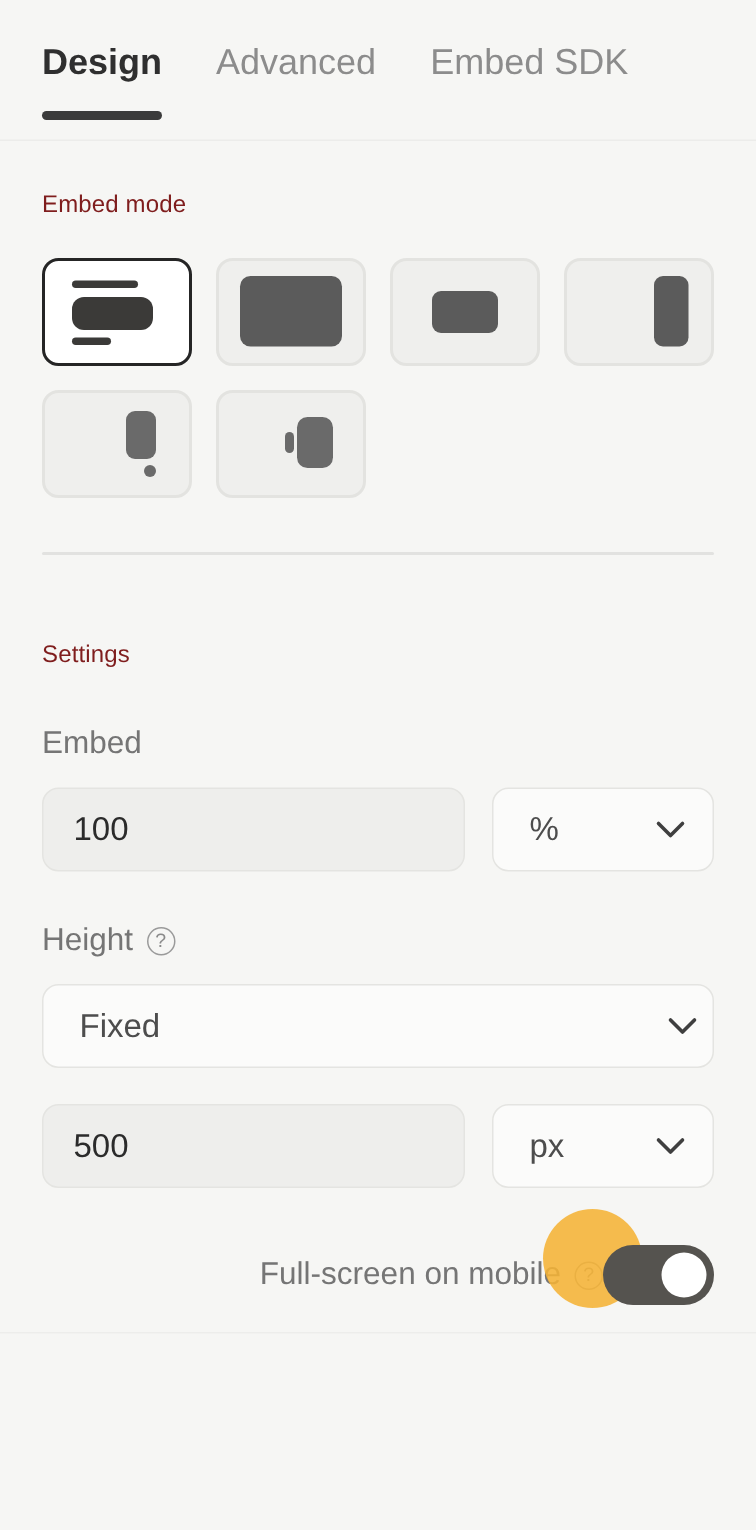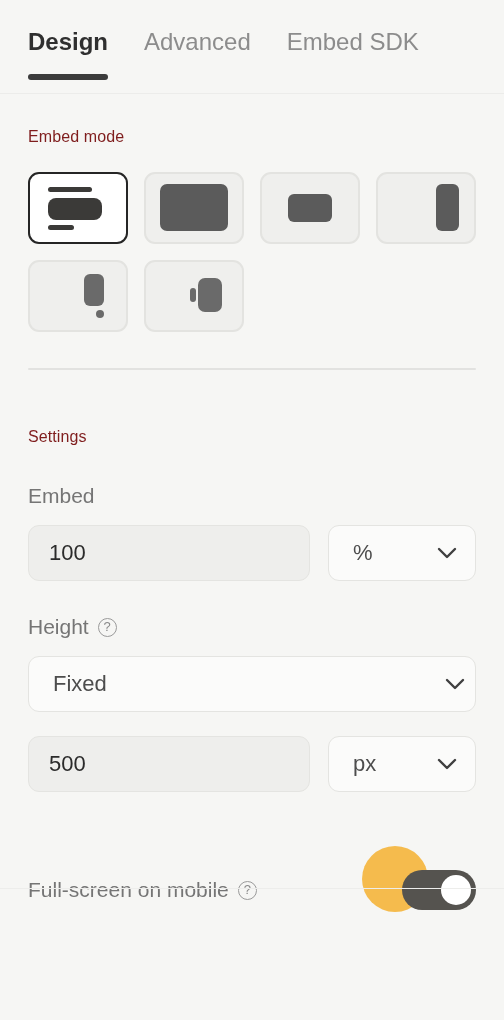--- a/index.html
+++ b/index.html
@@ -133,23 +133,22 @@
   }
   .select-small { width: 148px; flex: none; }
   .select-wide  { width: 100%; padding-left: 24px; padding-right: 10px; }
   .chev {
     width: 20px; height: 12px; flex: none; margin-left: 14px;
   }
   .chev svg { display: block; }
 
   
   .toggle-row {
-    display: flex; align-items: center; justify-content: space-between;
+    display: flex; align-items: center; justify-content: flex-end;
     position: relative;
-    margin-top: 40px;
   }
   .toggle {
     width: 74px; height: 40px; border-radius: 20px;
     background: #55534f;
     position: relative; cursor: pointer; flex: none;
   }
   .toggle .knob {
     position: absolute; top: 5px; right: 5px;
     width: 30px; height: 30px; border-radius: 50%;
     background: #ffffff;

